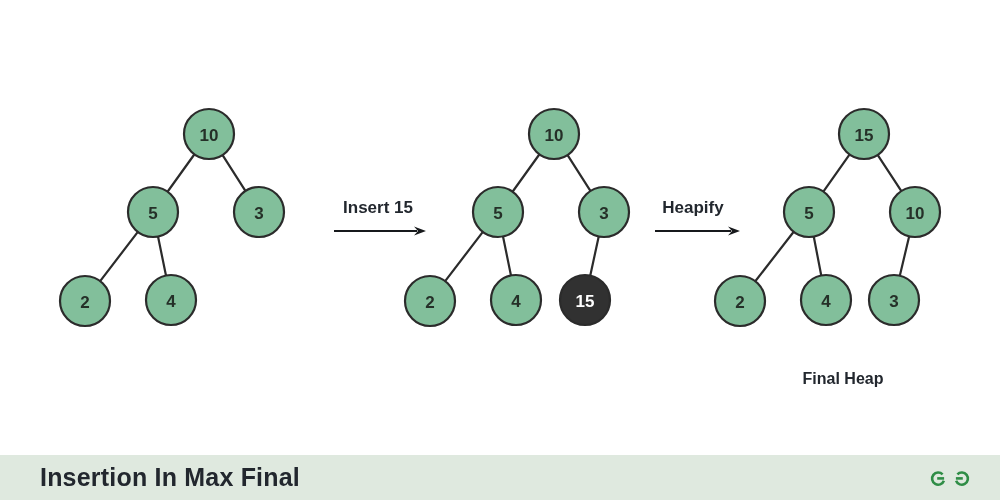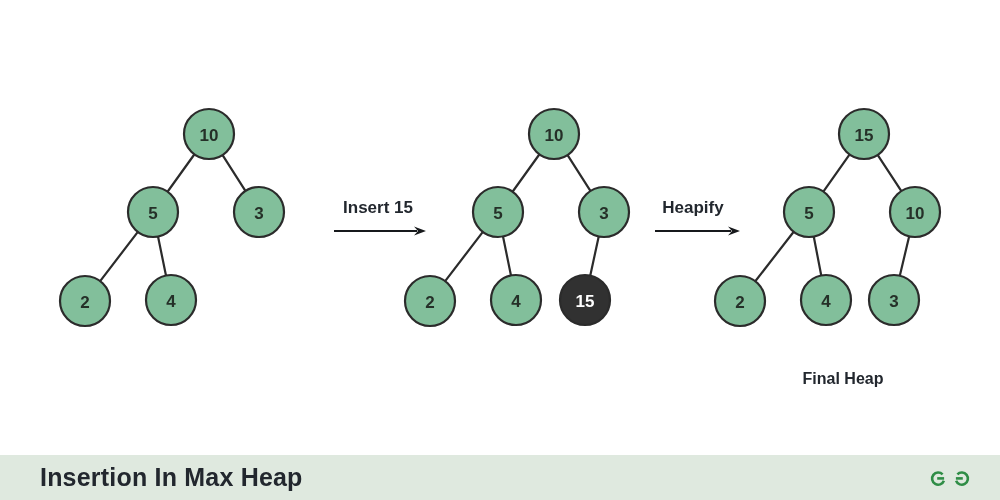--- a/index.html
+++ b/index.html
@@ -160,21 +160,21 @@
         <text x="740" y="302" class="node-label dark-text" fill="#253028">2</text>
         <text x="826" y="301" class="node-label dark-text" fill="#253028">4</text>
         <text x="894" y="301" class="node-label dark-text" fill="#253028">3</text>
         <text x="843" y="384" class="caption-label">Final Heap</text>
         <text x="378" y="213" class="step-label">Insert 15</text>
         <text x="693" y="213" class="step-label">Heapify</text>
       </g>
   </svg>
 
   <div class="footer">
-    <div class="footer-title">Insertion In Max Heap</div>
+    <div class="footer-title">Insertion In Max Final</div>
     <svg class="footer-logo" viewBox="0 0 44 26">
       <g fill="none" stroke="#2f8d46" stroke-width="2.6">
         <path d="M14.6 9.4a6.1 6.1 0 1 0 1.3 6.4"></path>
         <path d="M29.4 9.4a6.1 6.1 0 1 1 -1.3 6.4"></path>
         <line x1="9.2" y1="13.4" x2="16.1" y2="13.4"></line>
         <line x1="27.9" y1="13.4" x2="34.8" y2="13.4"></line>
       </g>
     </svg>
   </div>
 </div>

